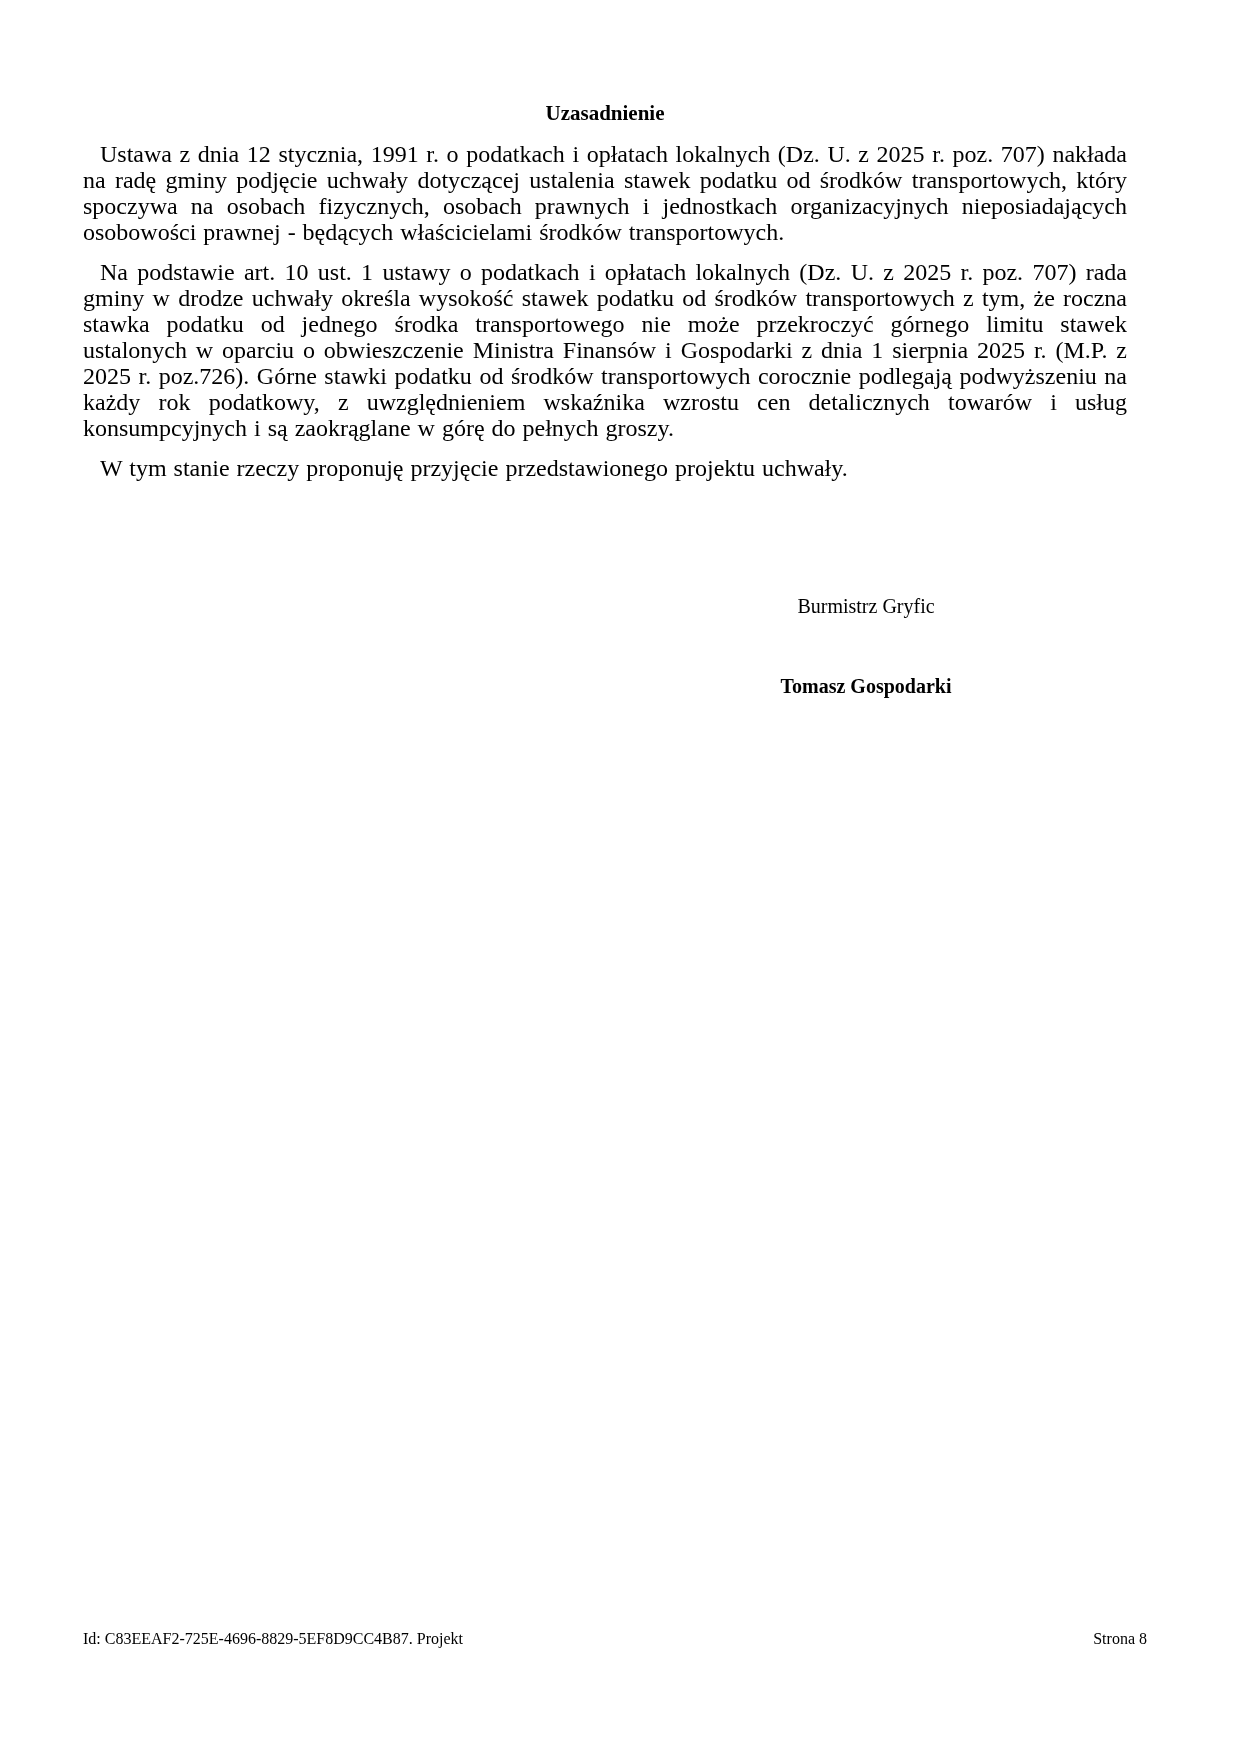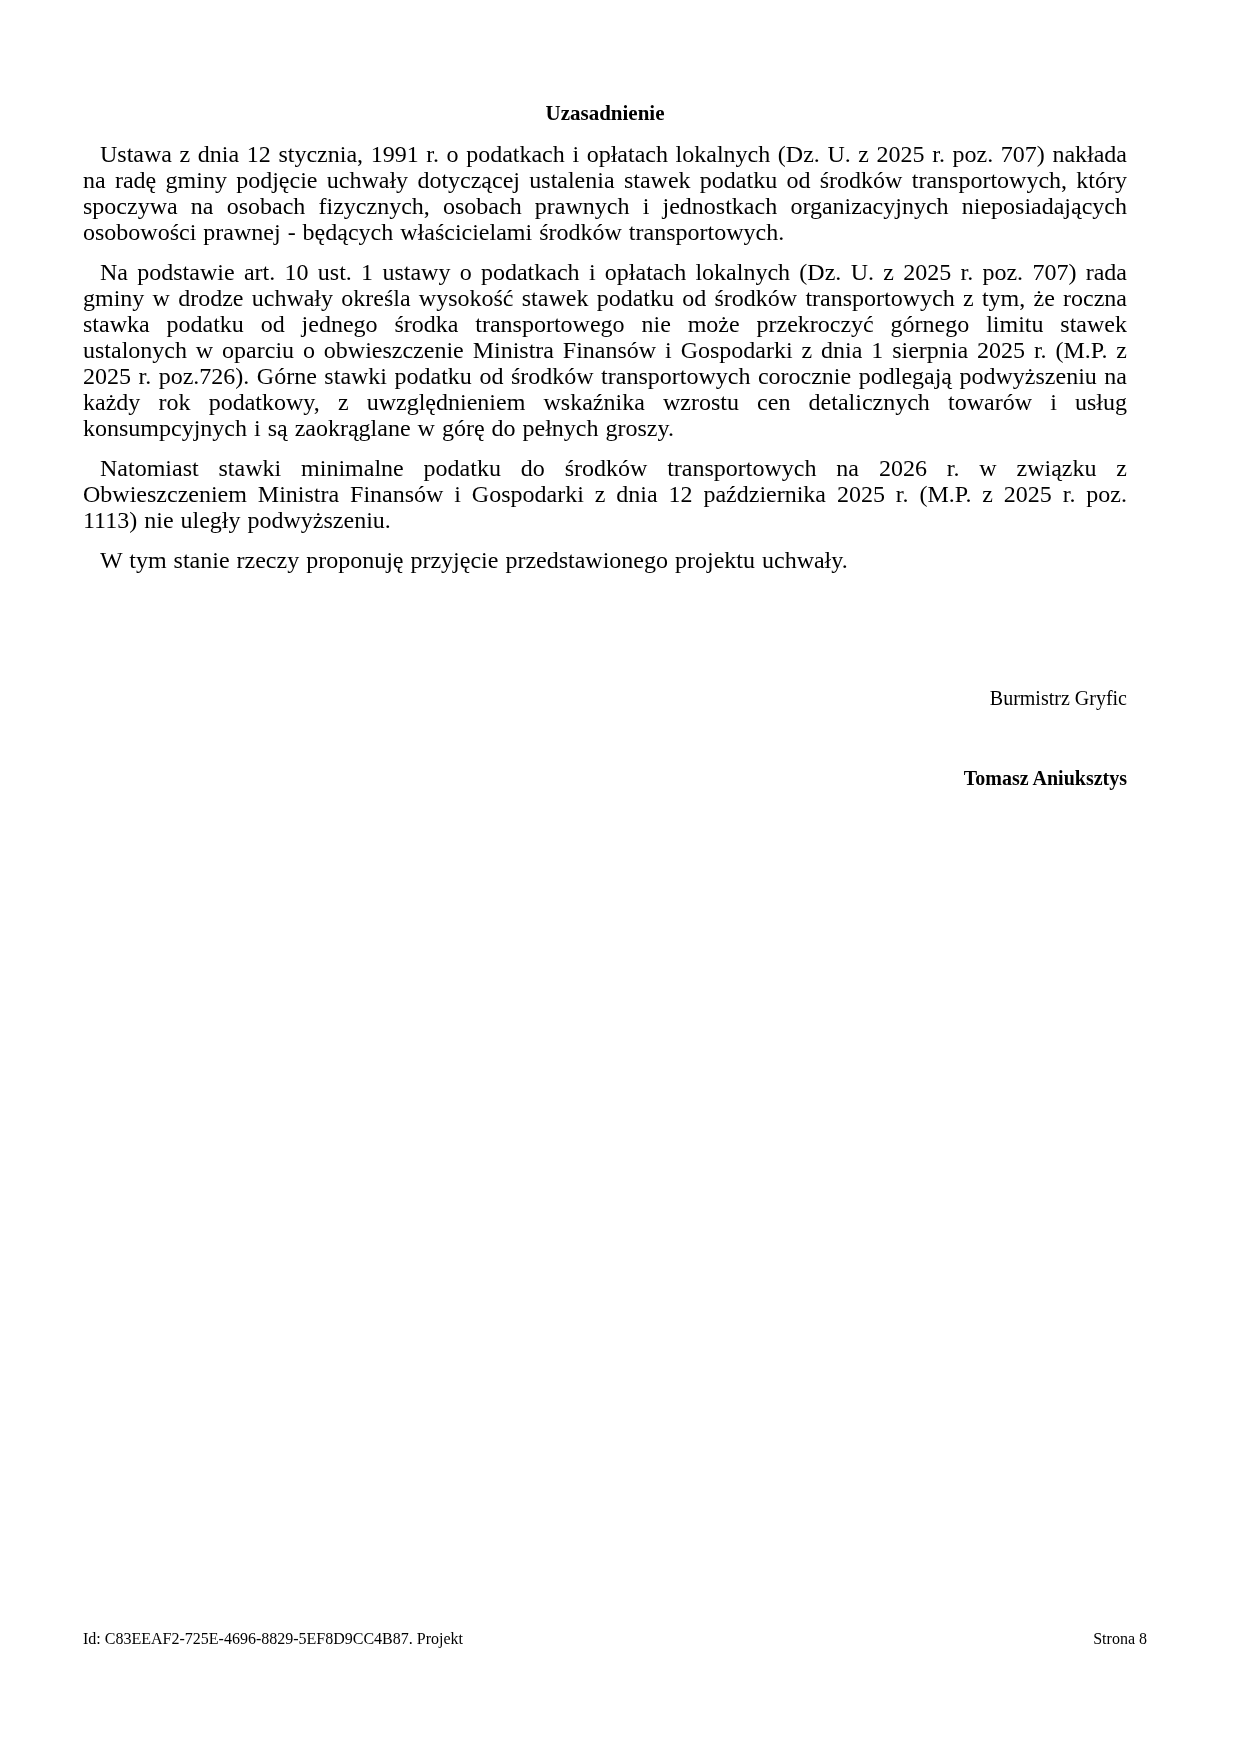--- a/index.html
+++ b/index.html
@@ -38,21 +38,21 @@
     text-indent: 17px;
     margin: 0 0 14px 0;
     word-spacing: 1px;
   }
   .para:last-of-type {
     margin-bottom: 4px;
   }
   .signature-block {
     margin-left: 50%;
     width: 50%;
-    text-align: right;
+    text-align: center;
   }
   .sig-role {
     margin-top: 112px;
     font-size: 20px;
     line-height: 26px;
   }
   .sig-name {
     margin-top: 54px;
     font-size: 20px;
     line-height: 26px;
@@ -74,28 +74,27 @@
 <body>
 
 <div class="page">
 
   <h1 class="doc-title">Uzasadnienie</h1>
 
   <p class="para">Ustawa z dnia 12 stycznia, 1991 r. o podatkach i opłatach lokalnych (Dz. U. z 2025 r. poz. 707)  nakłada na radę gminy podjęcie uchwały dotyczącej ustalenia stawek podatku od środków transportowych, który spoczywa na osobach fizycznych, osobach prawnych i jednostkach organizacyjnych nieposiadających osobowości prawnej - będących właścicielami środków transportowych.</p>
 
   <p class="para">Na podstawie art. 10 ust. 1 ustawy o podatkach i opłatach lokalnych (Dz. U. z 2025 r. poz. 707) rada gminy w drodze uchwały określa wysokość stawek podatku od środków transportowych z tym, że roczna stawka podatku od jednego środka transportowego nie może przekroczyć górnego limitu stawek ustalonych w oparciu o obwieszczenie Ministra Finansów i Gospodarki z dnia 1 sierpnia 2025 r. (M.P. z 2025 r. poz.726). Górne stawki podatku od środków transportowych corocznie podlegają podwyższeniu na każdy rok podatkowy, z uwzględnieniem wskaźnika wzrostu cen detalicznych towarów i usług konsumpcyjnych i są zaokrąglane w górę do pełnych groszy.</p>
 
-  <p class="para">Natomiast stawki minimalne podatku do środków transportowych na 2026 r. w związku z Obwieszczeniem Ministra Finansów i Gospodarki z dnia 12 października 2025 r. (M.P. z 2025 r. poz. 1113) nie uległy podwyższeniu.</p>
 
 
   <p class="para">W tym stanie rzeczy proponuję przyjęcie przedstawionego projektu uchwały.</p>
 
   <div class="signature-block">
     <div class="sig-role">Burmistrz Gryfic</div>
-    <div class="sig-name">Tomasz Aniuksztys</div>
+    <div class="sig-name">Tomasz Gospodarki</div>
   </div>
 
 </div>
 
 <div class="footer">
   <span>Id: C83EEAF2-725E-4696-8829-5EF8D9CC4B87. Projekt</span>
   <span>Strona 8</span>
 </div>
 
 </body></html>

